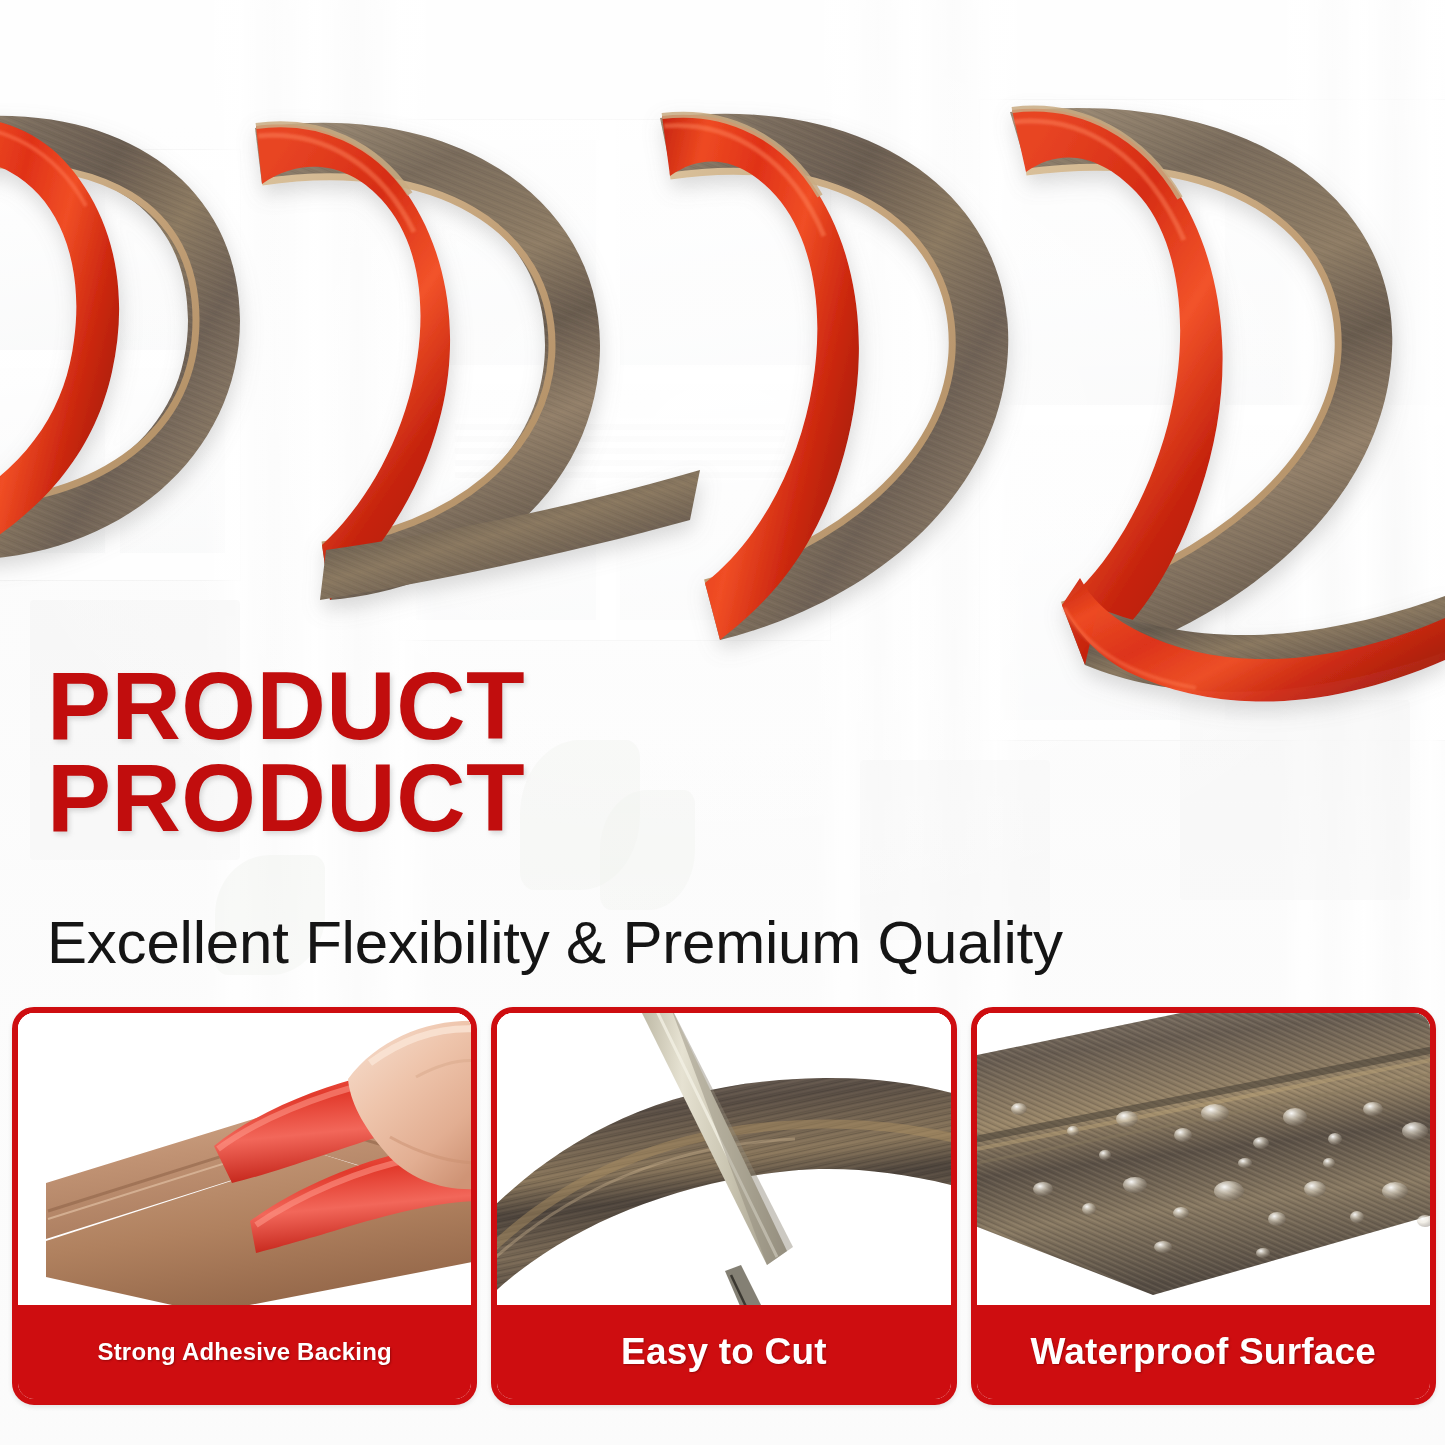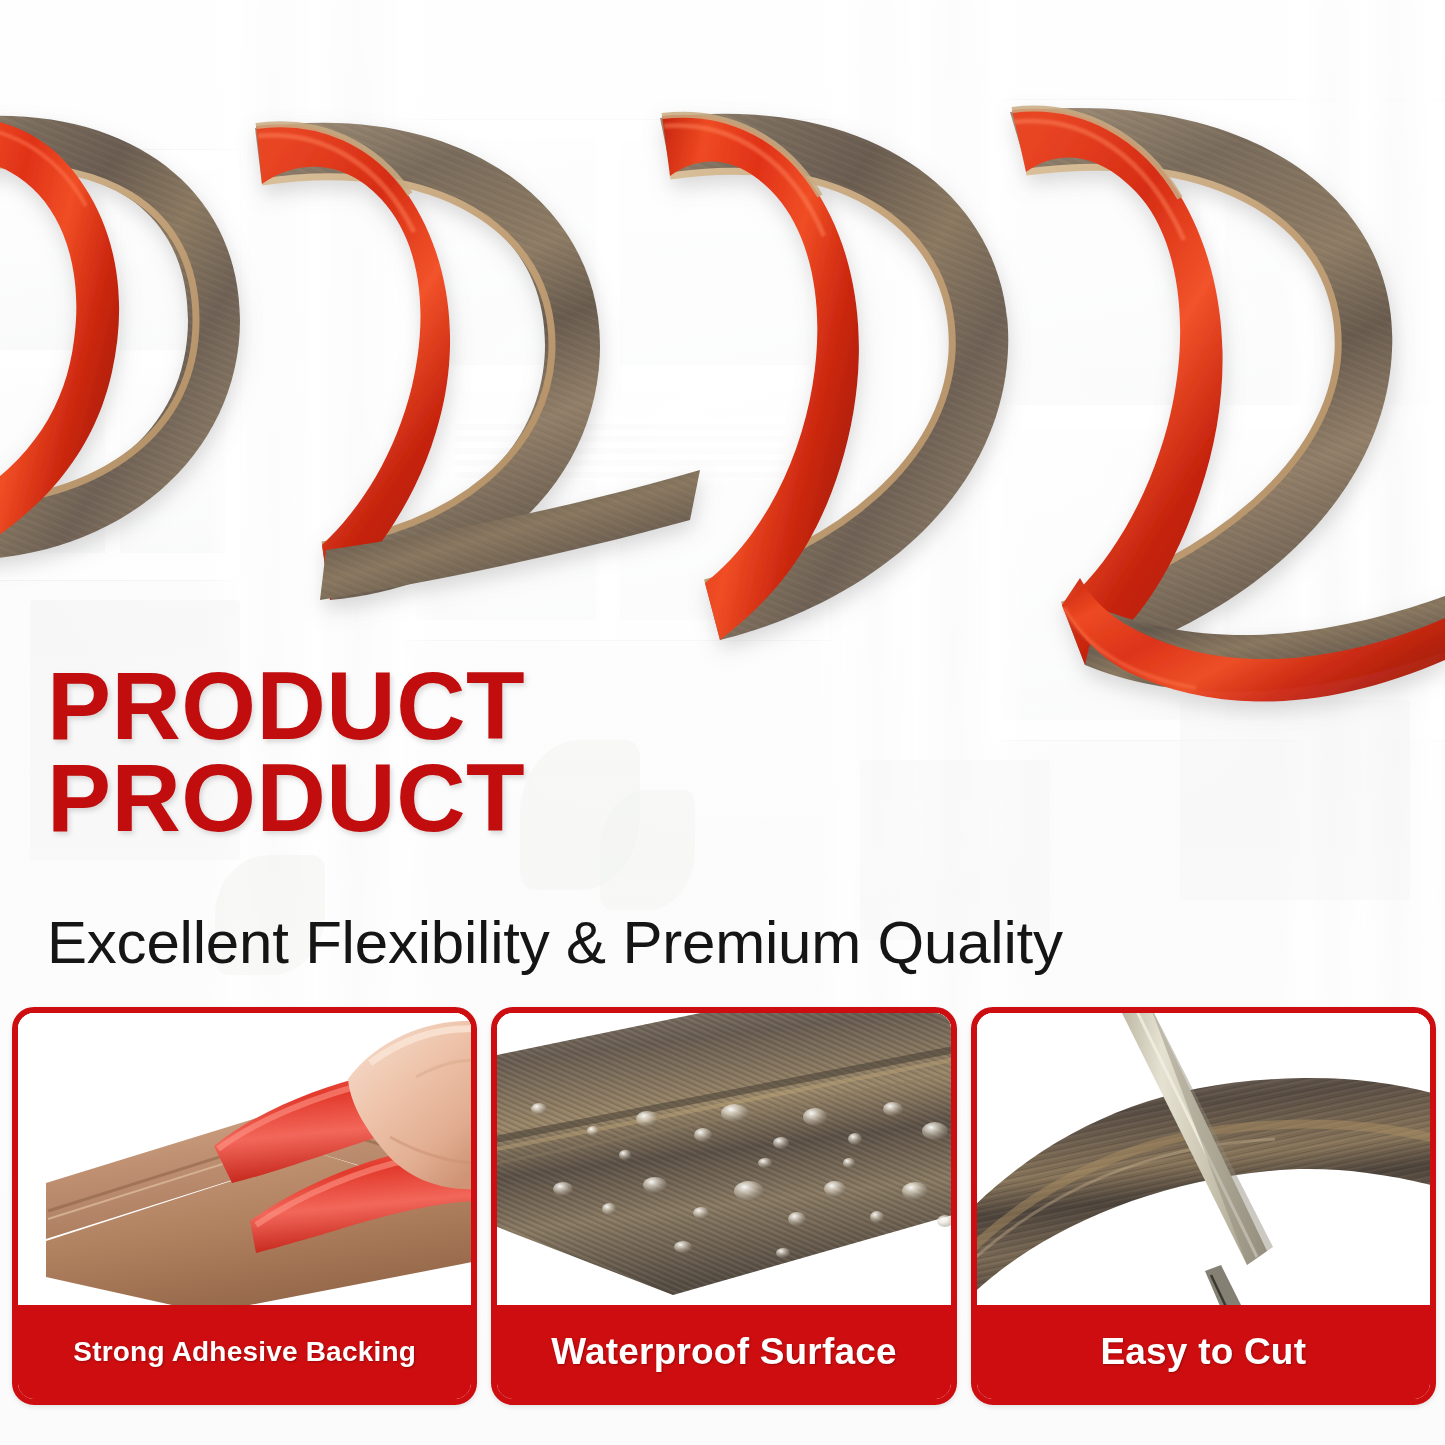--- a/index.html
+++ b/index.html
@@ -82,21 +82,21 @@
     position:absolute;left:0;right:0;bottom:0;height:94px;
     background:#CE0D10;
     display:flex;align-items:center;justify-content:center;
     border-radius:0 0 14px 14px;
   }
   .card-cap span{
     color:#fff;font-size:37px;font-weight:bold;letter-spacing:.2px;
     text-shadow:1px 1px 2px rgba(90,0,0,.45);
     white-space:nowrap;
   }
-  .card:nth-child(1) .card-cap span{font-size:28px;}
+  .card:nth-child(1) .card-cap span{font-size:24px;}
 </style>
 </head>
 <body>
 
 <div class="stage">
 
   <div class="bg">
     <div class="bg-base"></div>
 
     <div class="win" style="left:-10px;top:150px;width:250px;height:430px;"></div>
@@ -343,20 +343,68 @@
 
           <path d="M 330,66 C 360,26 410,6 460,8 L 460,176 C 424,178 390,166 368,140
                    C 344,112 332,88 330,66 Z" fill="url(#skin)"></path>
           <path d="M 352,50 C 390,22 428,14 460,16" fill="none" stroke="#fbe7d8" stroke-width="7" opacity="0.75"></path>
           <path d="M 372,124 C 404,142 436,150 460,150" fill="none" stroke="#c98f6f" stroke-width="3" opacity="0.5"></path>
           <path d="M 398,64 C 424,50 444,46 460,48" fill="none" stroke="#d9a98c" stroke-width="3" opacity="0.55"></path>
         </svg>
       </div>
       <div class="card-cap">
         <span>Strong Adhesive Backing</span>
+      </div>
+    </div>
+
+    <div class="card">
+      <div class="card-media">
+        <svg width="460" height="300" viewBox="0 0 460 300" xmlns="http://www.w3.org/2000/svg">
+          <defs>
+            <linearGradient id="darkwood" x1="0" y1="0" x2="0.25" y2="1">
+              <stop offset="0%" stop-color="#7d7064"></stop>
+              <stop offset="22%" stop-color="#594e45"></stop>
+              <stop offset="46%" stop-color="#8a775c"></stop>
+              <stop offset="60%" stop-color="#4d443c"></stop>
+              <stop offset="78%" stop-color="#7b6b57"></stop>
+              <stop offset="100%" stop-color="#4a413a"></stop>
+            </linearGradient>
+            <pattern id="grain2" width="6" height="6" patternUnits="userSpaceOnUse" patternTransform="rotate(-12)">
+              <rect width="6" height="6" fill="none"></rect>
+              <rect y="0" width="6" height="1" fill="#2c2620" opacity="0.3"></rect>
+              <rect y="2.5" width="6" height="0.7" fill="#cbb492" opacity="0.18"></rect>
+              <rect y="4.4" width="6" height="0.8" fill="#221d18" opacity="0.2"></rect>
+            </pattern>
+            <linearGradient id="blade" x1="0" y1="0" x2="1" y2="0">
+              <stop offset="0%" stop-color="#b9b4a0"></stop>
+              <stop offset="30%" stop-color="#e6e2d2"></stop>
+              <stop offset="62%" stop-color="#c9c4b0"></stop>
+              <stop offset="100%" stop-color="#9a9484"></stop>
+            </linearGradient>
+          </defs>
+          <rect width="460" height="300" fill="#ffffff"></rect>
+
+          <path d="M -10,200 C 70,120 170,72 300,66 C 370,62 420,70 470,84
+                   L 470,176 C 410,160 350,152 292,158 C 170,170 60,218 -10,286 Z" fill="url(#darkwood)"></path>
+          <path d="M -10,200 C 70,120 170,72 300,66 C 370,62 420,70 470,84
+                   L 470,176 C 410,160 350,152 292,158 C 170,170 60,218 -10,286 Z" fill="url(#grain2)" opacity="0.8"></path>
+
+          <path d="M -10,240 C 66,166 168,118 296,112 C 366,108 420,116 470,128" fill="none" stroke="#a98d62" stroke-width="9" opacity="0.5"></path>
+          <path d="M -10,252 C 68,180 170,132 298,126" fill="none" stroke="#d9c19a" stroke-width="3" opacity="0.35"></path>
+
+          <path d="M 140,-10 L 172,-10 L 290,238 L 270,252 Z" fill="url(#blade)"></path>
+          <path d="M 146,-10 L 156,-10 L 280,244" fill="none" stroke="#f3f0e4" stroke-width="3" opacity="0.8"></path>
+          <path d="M 172,-10 L 296,234 L 270,252 Z" fill="#8e8878" opacity="0.45"></path>
+
+          <path d="M 228,258 L 244,252 L 268,300 L 246,300 Z" fill="#6f6a5c" opacity="0.85"></path>
+          <path d="M 234,262 L 252,300" fill="none" stroke="#1c1a16" stroke-width="2.5" opacity="0.7"></path>
+        </svg>
+      </div>
+      <div class="card-cap">
+        <span>Easy to Cut</span>
       </div>
     </div>
 
     <div class="card">
       <div class="card-media">
         <svg width="460" height="300" viewBox="0 0 460 300" xmlns="http://www.w3.org/2000/svg">
           <defs>
             <linearGradient id="wetwood" x1="0" y1="0" x2="0.2" y2="1">
               <stop offset="0%" stop-color="#8d8172"></stop>
               <stop offset="20%" stop-color="#6a5f54"></stop>
@@ -413,62 +461,14 @@
             <ellipse cx="186" cy="234" rx="9" ry="6" fill="url(#drop)"></ellipse>
             <ellipse cx="286" cy="240" rx="7" ry="5" fill="url(#drop)"></ellipse>
           </g>
         </svg>
       </div>
       <div class="card-cap">
         <span>Waterproof Surface</span>
       </div>
     </div>
 
-    <div class="card">
-      <div class="card-media">
-        <svg width="460" height="300" viewBox="0 0 460 300" xmlns="http://www.w3.org/2000/svg">
-          <defs>
-            <linearGradient id="darkwood" x1="0" y1="0" x2="0.25" y2="1">
-              <stop offset="0%" stop-color="#7d7064"></stop>
-              <stop offset="22%" stop-color="#594e45"></stop>
-              <stop offset="46%" stop-color="#8a775c"></stop>
-              <stop offset="60%" stop-color="#4d443c"></stop>
-              <stop offset="78%" stop-color="#7b6b57"></stop>
-              <stop offset="100%" stop-color="#4a413a"></stop>
-            </linearGradient>
-            <pattern id="grain2" width="6" height="6" patternUnits="userSpaceOnUse" patternTransform="rotate(-12)">
-              <rect width="6" height="6" fill="none"></rect>
-              <rect y="0" width="6" height="1" fill="#2c2620" opacity="0.3"></rect>
-              <rect y="2.5" width="6" height="0.7" fill="#cbb492" opacity="0.18"></rect>
-              <rect y="4.4" width="6" height="0.8" fill="#221d18" opacity="0.2"></rect>
-            </pattern>
-            <linearGradient id="blade" x1="0" y1="0" x2="1" y2="0">
-              <stop offset="0%" stop-color="#b9b4a0"></stop>
-              <stop offset="30%" stop-color="#e6e2d2"></stop>
-              <stop offset="62%" stop-color="#c9c4b0"></stop>
-              <stop offset="100%" stop-color="#9a9484"></stop>
-            </linearGradient>
-          </defs>
-          <rect width="460" height="300" fill="#ffffff"></rect>
-
-          <path d="M -10,200 C 70,120 170,72 300,66 C 370,62 420,70 470,84
-                   L 470,176 C 410,160 350,152 292,158 C 170,170 60,218 -10,286 Z" fill="url(#darkwood)"></path>
-          <path d="M -10,200 C 70,120 170,72 300,66 C 370,62 420,70 470,84
-                   L 470,176 C 410,160 350,152 292,158 C 170,170 60,218 -10,286 Z" fill="url(#grain2)" opacity="0.8"></path>
-
-          <path d="M -10,240 C 66,166 168,118 296,112 C 366,108 420,116 470,128" fill="none" stroke="#a98d62" stroke-width="9" opacity="0.5"></path>
-          <path d="M -10,252 C 68,180 170,132 298,126" fill="none" stroke="#d9c19a" stroke-width="3" opacity="0.35"></path>
-
-          <path d="M 140,-10 L 172,-10 L 290,238 L 270,252 Z" fill="url(#blade)"></path>
-          <path d="M 146,-10 L 156,-10 L 280,244" fill="none" stroke="#f3f0e4" stroke-width="3" opacity="0.8"></path>
-          <path d="M 172,-10 L 296,234 L 270,252 Z" fill="#8e8878" opacity="0.45"></path>
-
-          <path d="M 228,258 L 244,252 L 268,300 L 246,300 Z" fill="#6f6a5c" opacity="0.85"></path>
-          <path d="M 234,262 L 252,300" fill="none" stroke="#1c1a16" stroke-width="2.5" opacity="0.7"></path>
-        </svg>
-      </div>
-      <div class="card-cap">
-        <span>Easy to Cut</span>
-      </div>
-    </div>
-
   </div>
 </div>
 
 </body></html>

